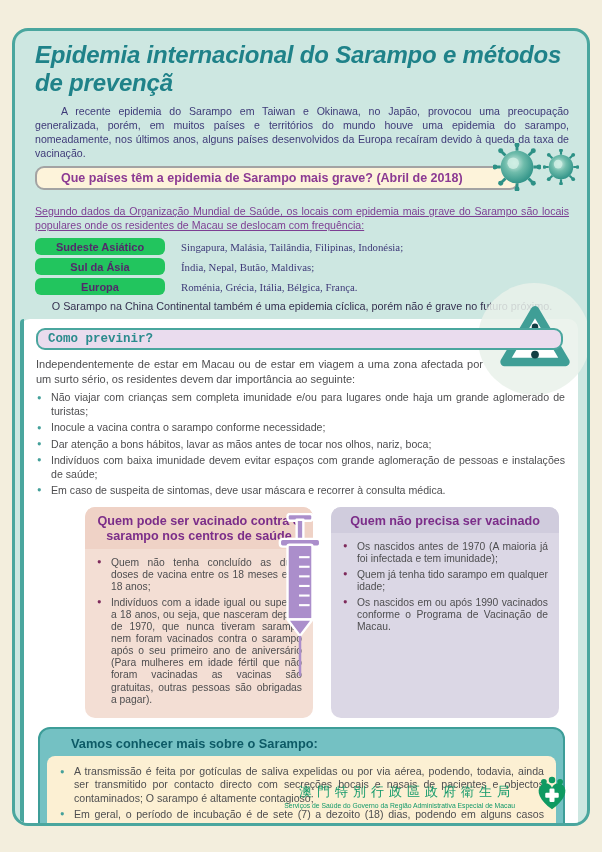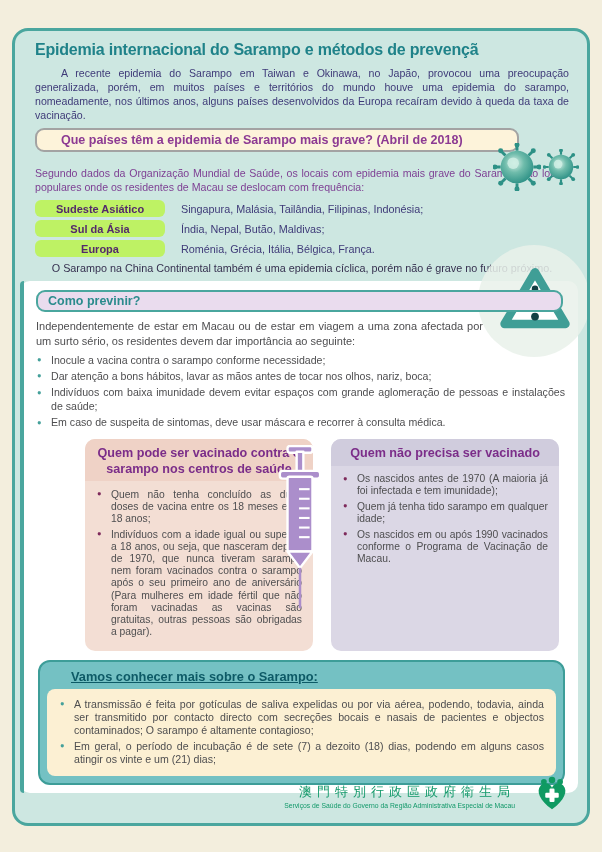--- a/index.html
+++ b/index.html
@@ -9,61 +9,61 @@
     font-family:"Liberation Sans","DejaVu Sans",sans-serif;
     -webkit-font-smoothing:antialiased;
   }
   .container{
     position:absolute;left:12px;top:28px;width:578px;height:798px;
     box-sizing:border-box;background:#cde7e1;border:3px solid #4aa69e;
     border-radius:16px;padding:4px 18px 8px 20px;overflow:hidden;
   }
   .page-title{
     margin:6px 0 6px 0;color:#1f8289;font-weight:bold;
-    font-size:16px;line-height:1.18;letter-spacing:-0.2px;
+    font-size:24px;line-height:1.18;letter-spacing:-0.2px;font-style:italic;
   }
   .intro{
     margin:0 0 6px 0;color:#3e3a78;font-size:10.6px;line-height:1.33;
     text-align:justify;text-indent:26px;
   }
   .q-header{
     box-sizing:border-box;margin:2px 50px 14px 0;background:#fdf3da;
     border:2px solid #a3a3a3;border-radius:9px;padding:3px 24px;
     color:#8c3a93;font-weight:bold;font-size:12.5px;
   }
   .seg-para{
-    margin:0 0 6px 0;color:#7d3f93;font-size:10.6px;line-height:1.33;text-align:justify;
+    margin:0 0 6px 0;color:#7d3f93;font-size:10.6px;line-height:1.33;text-align:justify;text-decoration:underline;
   }
   .region-row{display:flex;align-items:center;gap:16px;margin:3px 0;}
   .region-label{
-    flex:0 0 130px;background:#bef264;border-radius:6px;text-align:center;
+    flex:0 0 130px;background:#22c55e;border-radius:6px;text-align:center;
     color:#53296b;font-weight:bold;font-size:11px;padding:2.5px 0;
   }
-  .region-countries{color:#3e3a78;font-size:10.8px;}
+  .region-countries{color:#3e3a78;font-size:10.8px;font-family:Liberation Serif, serif;}
   .china-note{margin:5px 0 7px 0;color:#35304f;font-size:10.8px;text-align:center;}
 
   .white-panel{
     position:relative;margin:0 -9px 0 -15px;background:#ffffff;
     border-radius:10px;padding:9px 13px 8px 16px;
   }
   .white-panel::before{
     content:"";position:absolute;left:0;top:0;bottom:0;width:4px;
     background:#4aa69e;border-radius:4px 0 0 4px;
   }
   .glow-circle{
     position:absolute;right:-12px;top:-36px;width:112px;height:112px;
     border-radius:50%;background:#e9f1ea;opacity:.85;z-index:0;
   }
   .warn-triangle{position:absolute;right:6px;top:-16px;z-index:1;}
   .panel-z{position:relative;z-index:1;}
 
   .como-header{
     box-sizing:border-box;background:#eadcee;border:2px solid #4aa69e;
     border-radius:9px;padding:2px 10px;margin:0 2px 7px 0;
-    color:#2b8b8d;font-weight:bold;font-size:12.5px;
+    color:#2b8b8d;font-weight:bold;font-size:12.5px;font-family:Liberation Mono, monospace;
   }
   .prev-intro{
     margin:0 0 5px 0;color:#4e4e50;font-size:11px;line-height:1.33;
     text-align:justify;padding-right:82px;
   }
   ul.dots{list-style:none;margin:0;padding:0;}
   ul.dots li{
     position:relative;padding-left:15px;margin:2.5px 0;
     color:#4e4e50;font-size:10.6px;line-height:1.3;text-align:justify;
   }
@@ -83,21 +83,21 @@
   .card.pink .card-head{background:#efd2c6;}
   .card.lav{background:#dbd7e5;}
   .card.lav .card-head{background:#d0ccdd;}
   .card ul.dots li{font-size:10.3px;line-height:1.18;margin:3.5px 0;}
   .syringe{position:absolute;left:50%;transform:translateX(-50%);top:6px;z-index:2;}
 
   .vamos-card{
     box-sizing:border-box;margin:9px 0 0 2px;background:#74c1c3;
     border:2px solid #3d9d98;border-radius:12px;padding:4px 7px 7px;
   }
-  .vamos-head{color:#0d5a66;font-weight:bold;font-size:12.8px;padding:3px 0 5px 24px;text-decoration:underline;}
+  .vamos-head{color:#0d5a66;font-weight:bold;font-size:12.8px;padding:3px 0 5px 24px;}
   .vamos-body{background:#fcf0d3;border-radius:8px;padding:6px 12px 7px;}
   .vamos-body ul.dots li{line-height:1.24;margin:3px 0;}
 
   .footer{
     position:absolute;right:16px;bottom:7px;display:flex;align-items:center;gap:18px;z-index:3;
   }
   .org-text{text-align:right;color:#13996a;}
   .org-zh{font-size:13px;letter-spacing:5px;font-weight:500;white-space:nowrap;}
   .org-pt{font-size:6.8px;margin-top:1px;}
   .virus{position:absolute;z-index:2;}
@@ -199,20 +199,21 @@
         <path d="M40 7 L73 63 L7 63 Z" fill="#ffffff" stroke="#3f9e96" stroke-width="9" stroke-linejoin="round"></path>
         <line x1="40" y1="25" x2="40" y2="45" stroke="#123f44" stroke-width="7" stroke-linecap="round"></line>
         <circle cx="40" cy="55" r="4.2" fill="#123f44"></circle>
       </svg>
     </span>
 
     <div class="panel-z">
       <div class="como-header">Como previnir?</div>
       <p class="prev-intro">Independentemente de estar em Macau ou de estar em viagem a uma zona afectada por um surto sério, os residentes devem dar importância ao seguinte:</p>
       <ul class="dots">
+        <li>Não viajar com crianças sem completa imunidade e/ou para lugares onde haja um grande aglomerado de turistas;</li>
         <li>Inocule a vacina contra o sarampo conforme necessidade;</li>
         <li>Dar atenção a bons hábitos, lavar as mãos antes de tocar nos olhos, nariz, boca;</li>
         <li>Indivíduos com baixa imunidade devem evitar espaços com grande aglomeração de pessoas e instalações de saúde;</li>
         <li>Em caso de suspeita de sintomas, deve usar máscara e recorrer à consulta médica.</li>
       </ul>
     </div>
 
     <div class="cards-row">
       <div class="card pink">
         <div class="card-head">Quem pode ser vacinado contra o sarampo nos centros de saúde</div>

